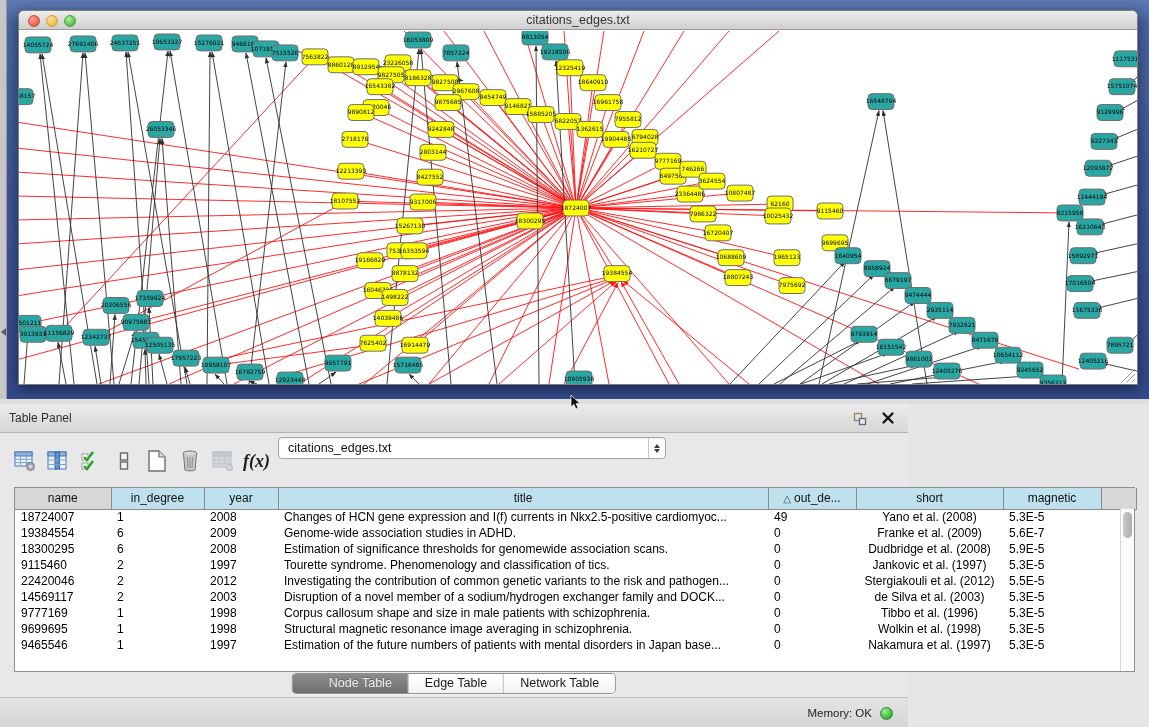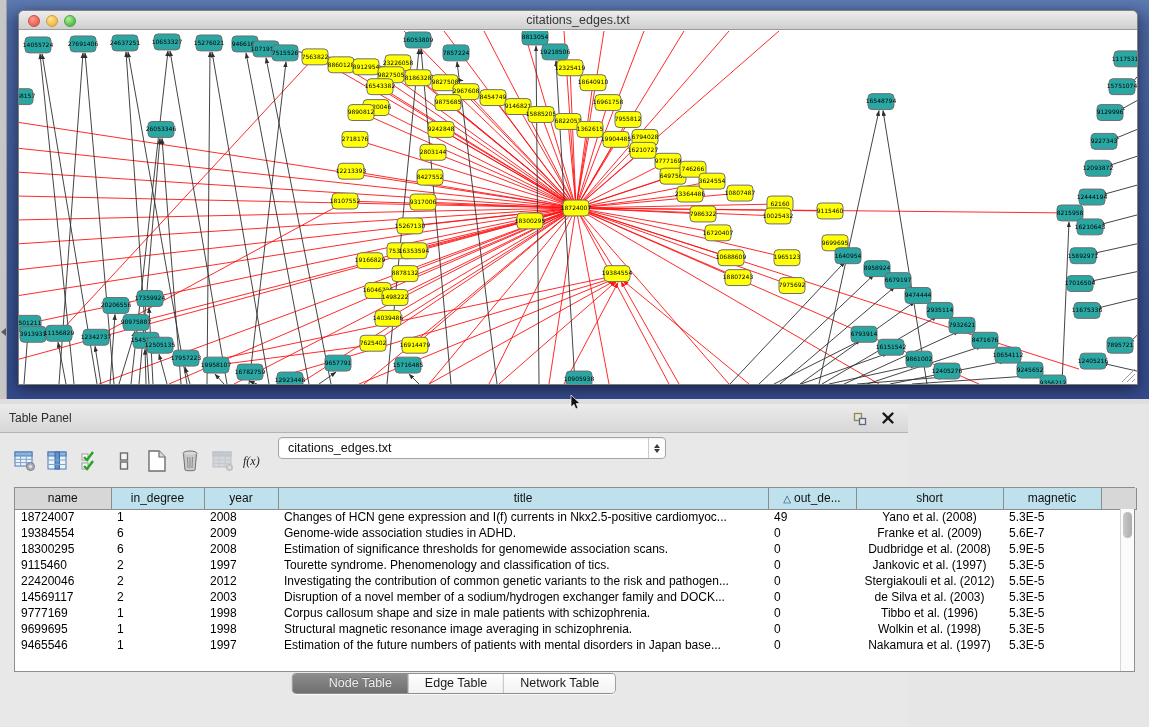--- a/index.html
+++ b/index.html
@@ -38,21 +38,21 @@
     background:linear-gradient(180deg,#ebebeb,#d7d7d7); border-bottom:1px solid #b3b3b3; }
   .panel-header .ph-title { position:absolute; left:9px; top:0; height:29px; line-height:29px; font-size:12px; color:#2e2e2e; }
   .ph-float { position:absolute; right:40px; top:7px; width:16px; height:16px; cursor:default; }
   .ph-close { position:absolute; right:12px; top:6px; width:16px; height:16px; }
 
   .panel-body { position:absolute; left:0; top:29px; right:0; bottom:0; }
 
   .toolbar { position:absolute; left:12px; top:13px; height:30px; display:flex; align-items:center; }
   .tool-btn { width:26px; height:26px; margin-right:7px; display:flex; align-items:center; justify-content:center; }
   .tool-btn svg { display:block; }
-  .fx { font-family:"Liberation Serif", serif; font-style:italic; font-weight:normal; font-size:12px; color:#1c1c1c; margin-right:6px; }
+  .fx { font-family:"Liberation Serif", serif; font-style:italic; font-weight:bold; font-size:18px; color:#1c1c1c; margin-right:6px; }
   .combo { position:absolute; left:278px; top:4px; width:388px; height:22px; background:#ffffff;
     border:1px solid #a5a5a5; border-radius:4px; box-shadow:inset 0 1px 2px rgba(0,0,0,0.08); }
   .combo .combo-text { position:absolute; left:9px; top:0; height:20px; line-height:20px; font-size:12.5px; color:#111; }
   .combo .combo-arrows { position:absolute; right:0; top:0; width:17px; height:20px; border-left:1px solid #c9c9c9;
     display:flex; flex-direction:column; align-items:center; justify-content:center; gap:1px; }
   .combo .tri-up { width:0;height:0;border-left:3.5px solid transparent;border-right:3.5px solid transparent;border-bottom:4px solid #3c3c3c; }
   .combo .tri-dn { width:0;height:0;border-left:3.5px solid transparent;border-right:3.5px solid transparent;border-top:4px solid #3c3c3c; }
 
   
   .table-wrap { position:absolute; left:14px; top:54px; width:1121px; height:185px; background:#ffffff; border:1px solid #8e8e8e; }
@@ -740,14 +740,18 @@
         <div class="vthumb"></div>
       </div>
     </div>
 
     <div class="tabs" id="tabs">
         <div class="tab selected">Node Table</div>
         <div class="tab">Edge Table</div>
         <div class="tab">Network Table</div>
       </div>
 
+    <div class="status-bar">
+      <span class="mem-label">Memory: OK</span>
+      <span class="mem-led"></span>
+    </div>
   </div>
 </div>
 
 </body></html>

